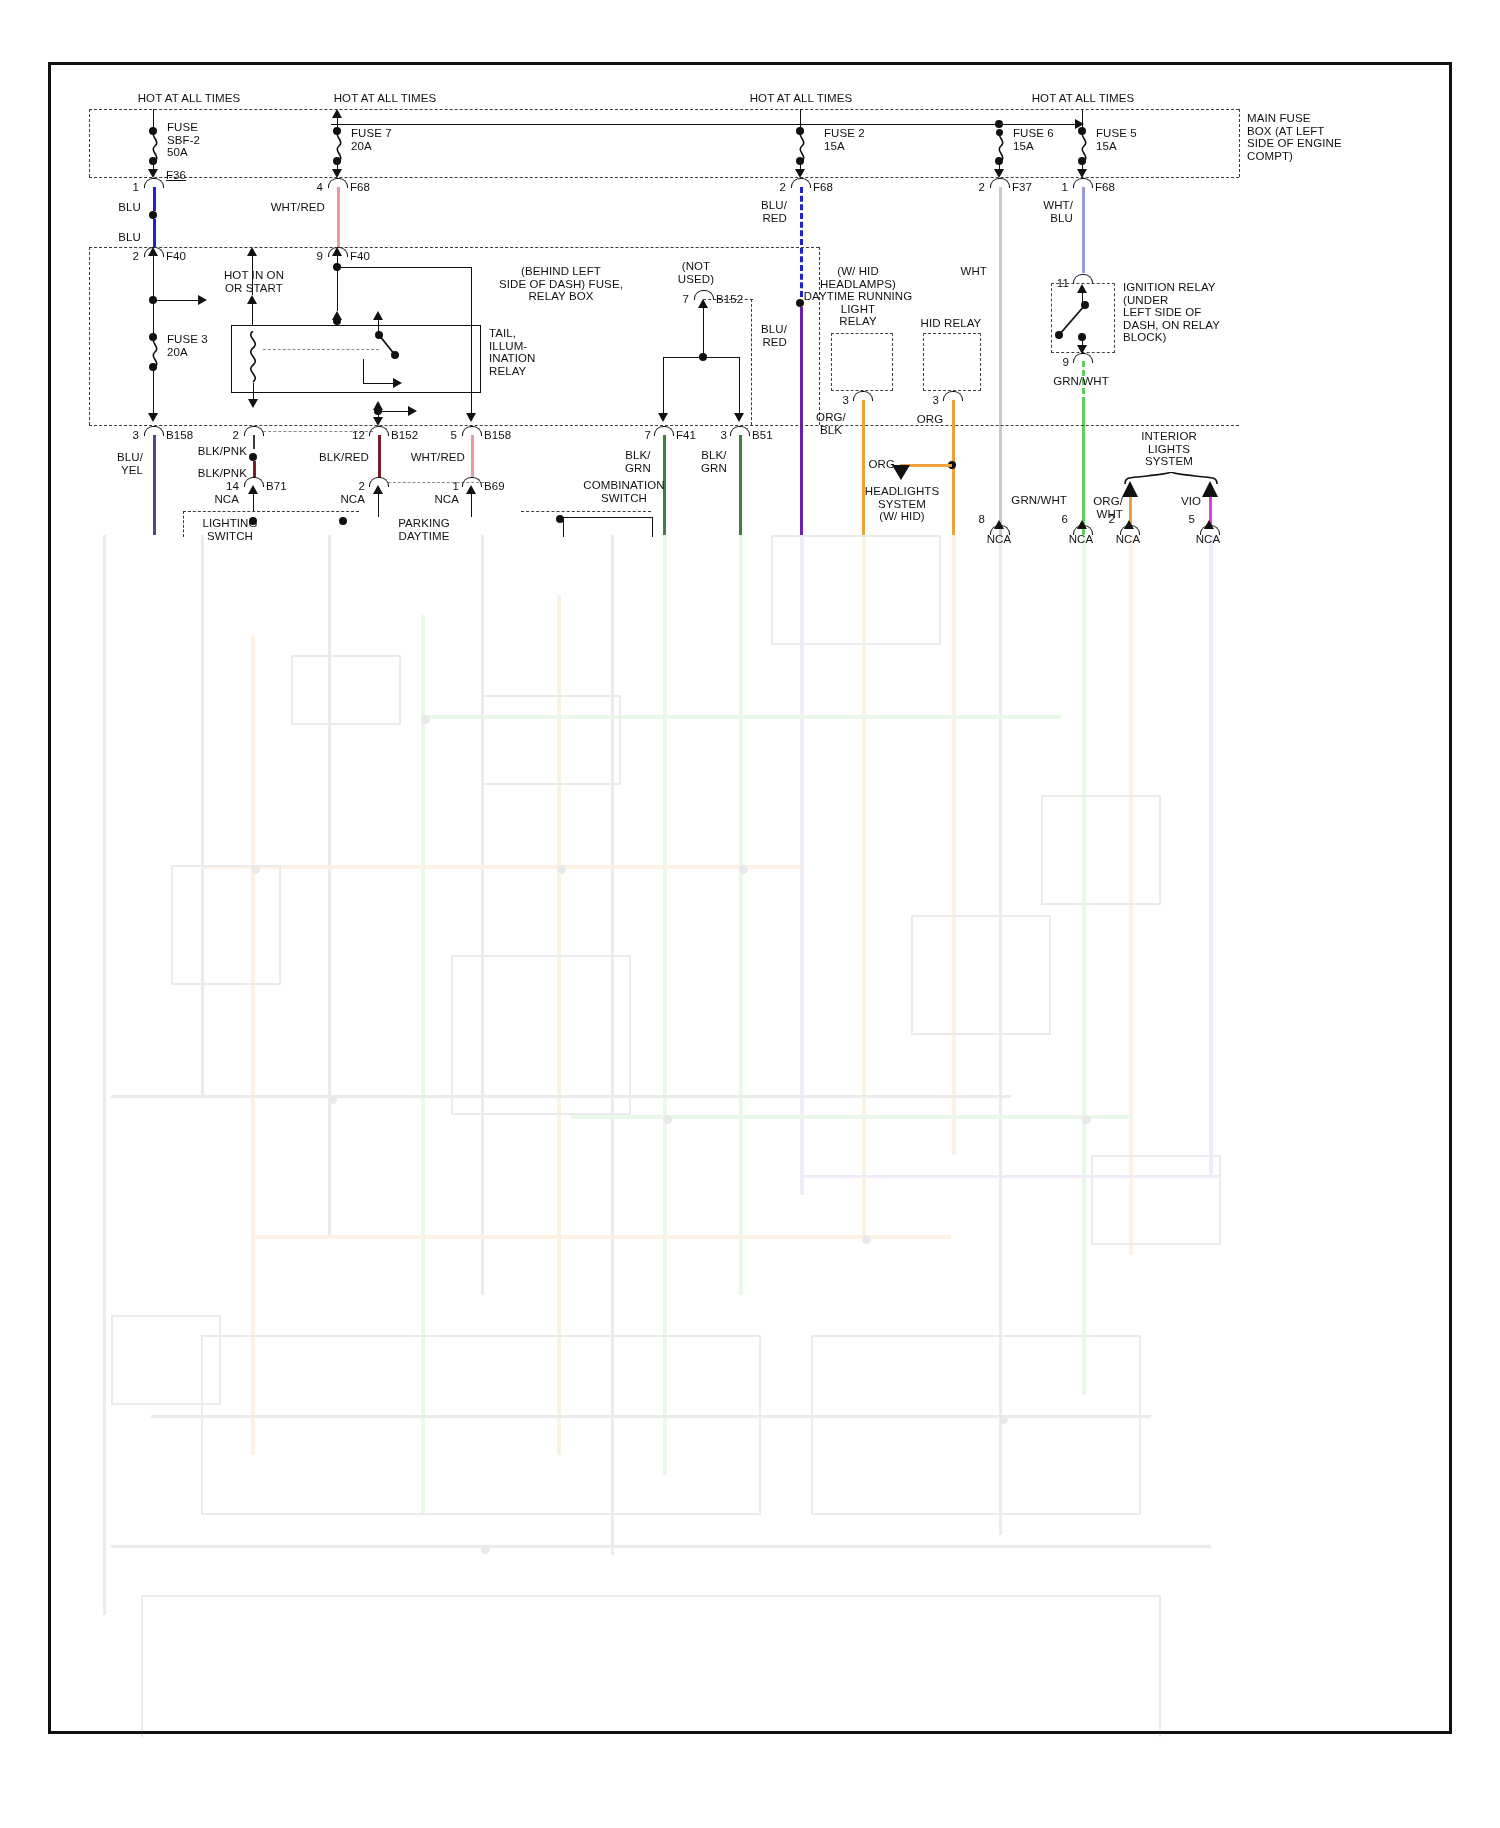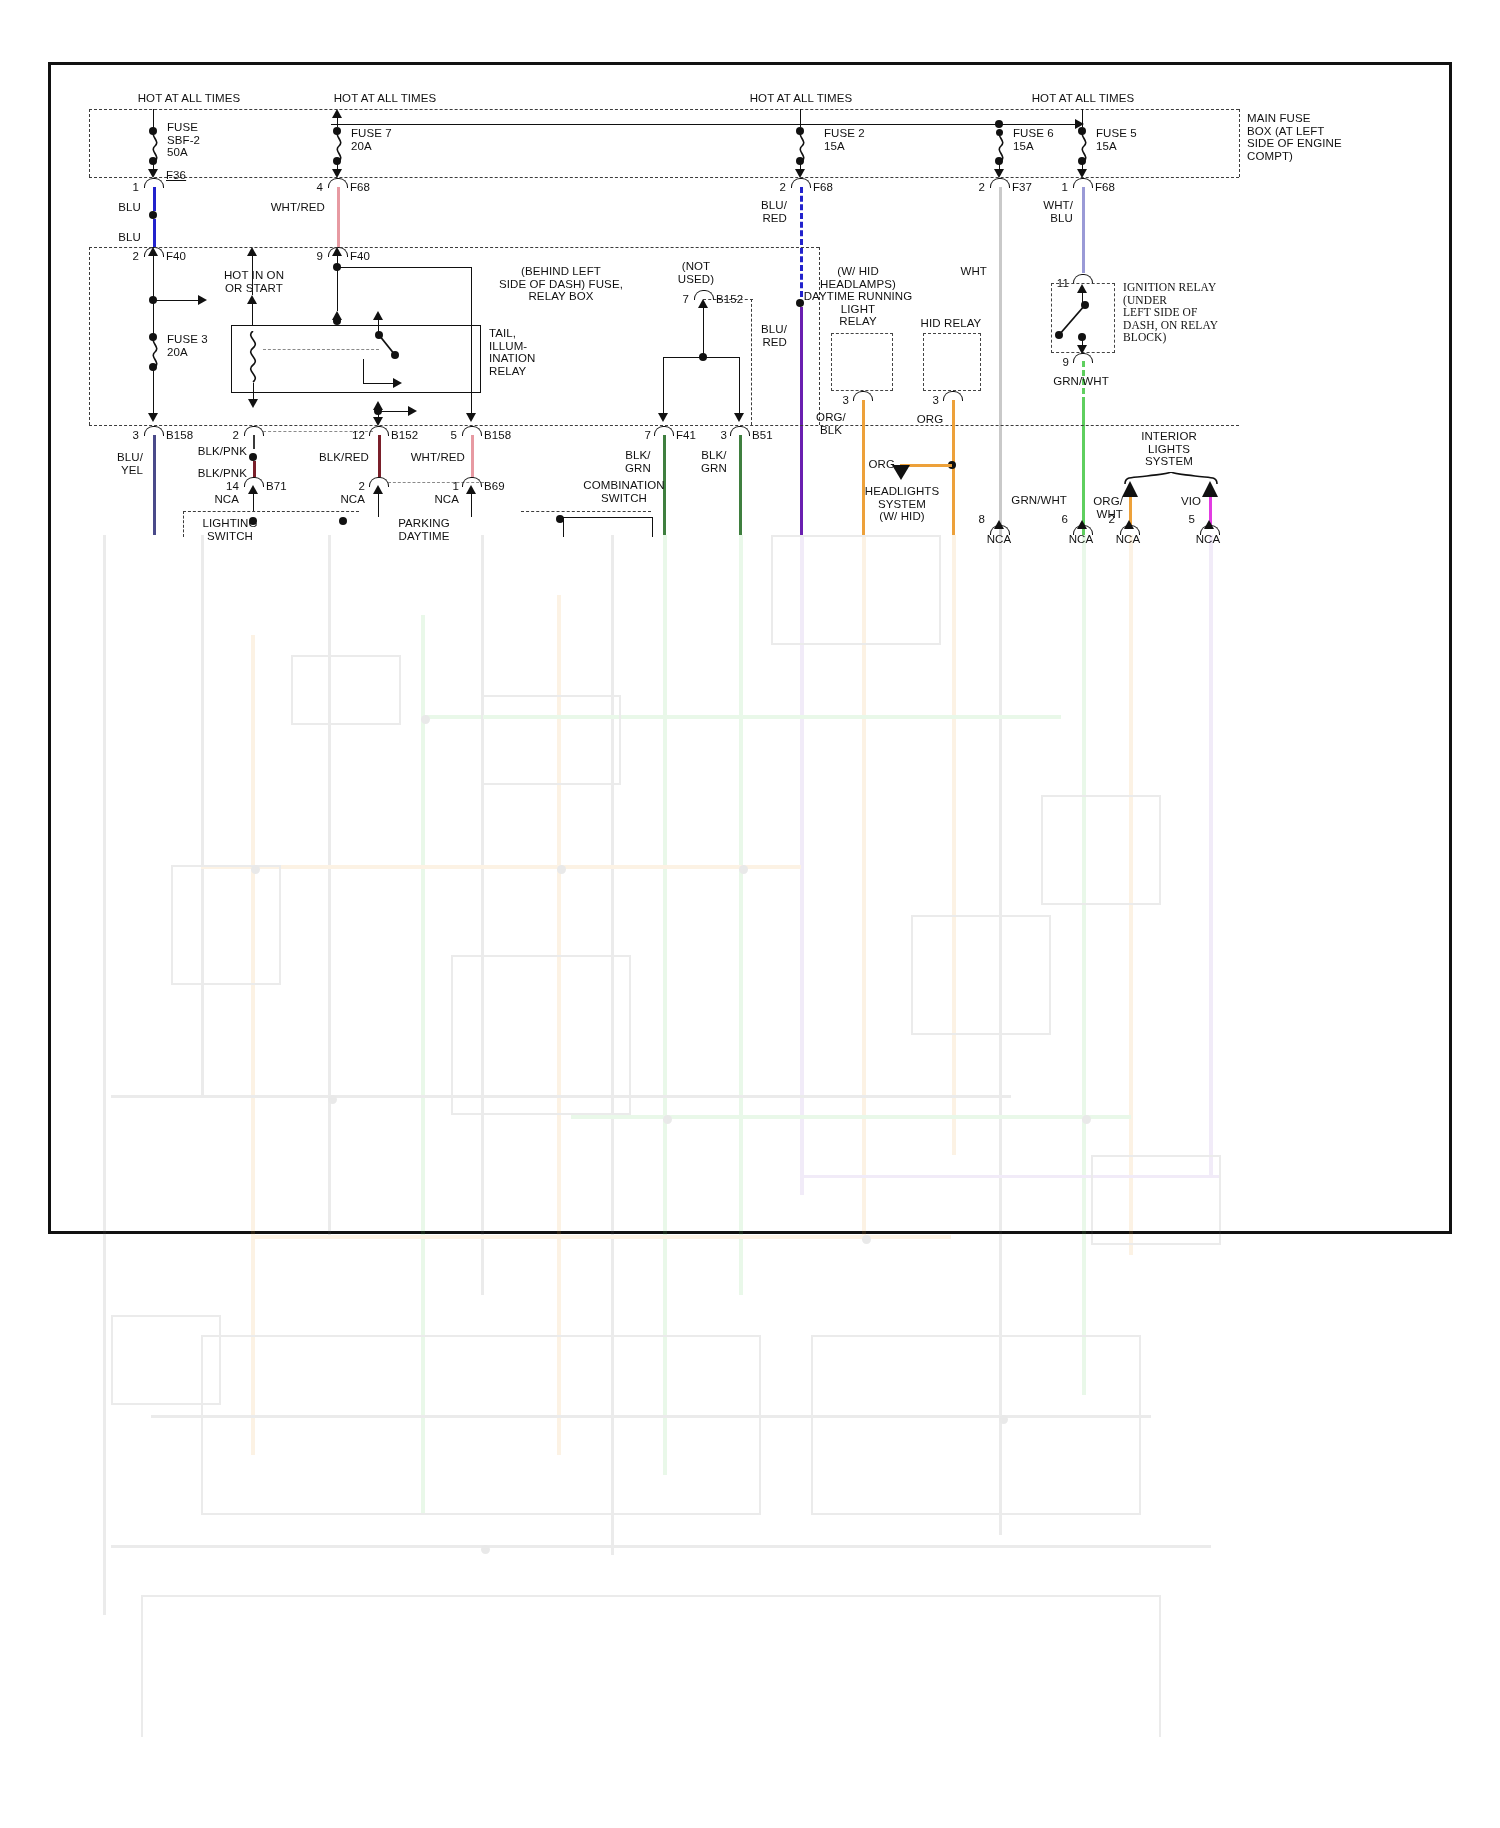--- a/index.html
+++ b/index.html
@@ -1,18 +1,18 @@
 <!DOCTYPE html>
 <html><head>
 <meta charset="utf-8">
 <style>
   html,body{margin:0;padding:0;background:#ffffff;}
   body{font-family:"Liberation Sans", sans-serif;}
   #page{position:relative;width:1500px;height:1828px;background:#ffffff;overflow:hidden;}
-  #sheet{position:absolute;left:48px;top:62px;width:1404px;height:1172px;border:3px solid #111;background:#fff;box-sizing:border-box;}
+  #sheet{position:absolute;left:48px;top:62px;width:1404px;height:1672px;border:3px solid #111;background:#fff;box-sizing:border-box;}
   .t{position:absolute;font-size:11.5px;color:#111;line-height:12.5px;white-space:pre;letter-spacing:.1px;}
   .tc{text-align:center;}
   .tr{text-align:right;}
   
   .h{position:absolute;height:0;border-top:1.4px solid #111;}
   .v{position:absolute;width:0;border-left:1.4px solid #111;}
   .hd{position:absolute;height:0;border-top:1.6px dashed #3c3c3c;}
   .vd{position:absolute;width:0;border-left:1.6px dashed #3c3c3c;}
   .hdg{position:absolute;height:0;border-top:1.6px dashed #8a8a8a;}
   .dot{position:absolute;width:8px;height:8px;border-radius:50%;background:#111;}
@@ -198,21 +198,21 @@
 
   <div class="v" style="left:1031px;top:228px;height:12px;"></div>
   <svg style="position:absolute;left:998px;top:236px;" width="44" height="46">
     <line x1="36" y1="4" x2="10" y2="34" stroke="#111" stroke-width="1.8"></line>
     <circle cx="36" cy="4" r="4" fill="#111"></circle>
     <circle cx="10" cy="34" r="4" fill="#111"></circle>
   </svg>
   <div class="dot" style="left:1027px;top:268px;"></div>
   <div class="v" style="left:1031px;top:274px;height:8px;"></div>
   <div class="arrow-d" style="left:1026px;top:280px;"></div>
-  <div class="t" style="left:1072px;top:216px;width:140px;font-family:Liberation Serif, serif;">IGNITION RELAY
+  <div class="t" style="left:1072px;top:216px;width:140px;">IGNITION RELAY
 (UNDER
 LEFT SIDE OF
 DASH, ON RELAY
 BLOCK)</div>
 
   <div class="conn" style="left:1022px;top:288px;"></div>
   <div class="t tr" style="left:992px;top:291px;width:26px;">9</div>
   <div class="wd-grn" style="left:1031px;top:296px;height:42px;"></div>
   <div class="w w-grn" style="left:1031px;top:338px;height:132px;"></div>
   <div class="t tc" style="left:980px;top:310px;width:100px;">GRN/WHT</div>

